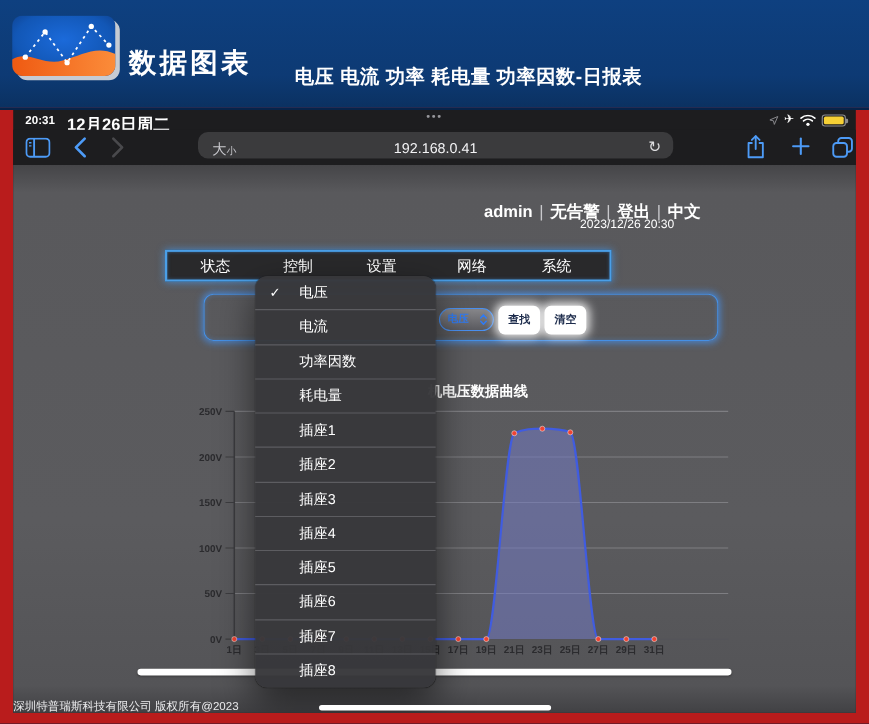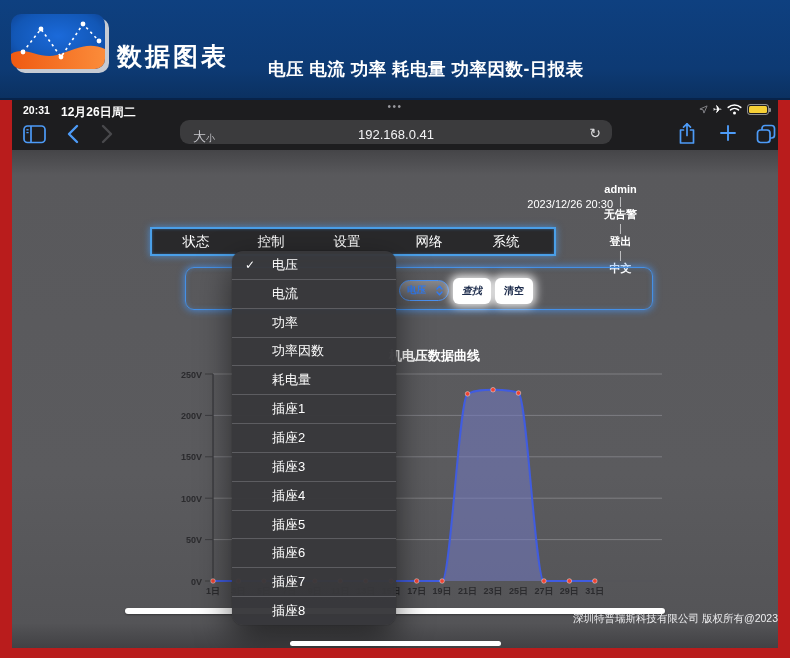--- a/index.html
+++ b/index.html
@@ -13,21 +13,21 @@
     border-bottom:2px solid #07234a;}
   .logo{position:absolute;left:11px;top:14px;}
   .banner-title{position:absolute;left:117px;top:40px;font-size:25px;font-weight:bold;color:#fff;letter-spacing:3px;}
   .banner-subtitle{position:absolute;left:268px;top:57px;font-size:17.5px;font-weight:bold;color:#fff;letter-spacing:.5px;text-align:right;}
 
   
   .device{position:absolute;left:12px;top:100px;width:766px;height:548px;background:#1d1d1f;}
 
   .status-bar{position:absolute;top:0;left:0;width:100%;height:18px;}
   .sb-time{position:absolute;left:11px;top:4px;font-size:10.5px;font-weight:bold;color:#fff;}
-  .sb-date{position:absolute;left:49px;top:4px;font-size:12px;font-weight:bold;color:#fff;}
+  .sb-date{position:absolute;left:49px;top:4px;font-size:15px;font-weight:bold;color:#fff;}
   .sb-handle{position:absolute;left:50%;top:1px;transform:translateX(-50%);color:#98989d;font-size:10px;letter-spacing:1.5px;}
   .sb-icons{position:absolute;right:9px;top:3px;display:flex;align-items:center;gap:5px;height:12px;}
   .battery{position:relative;width:22px;height:11px;border:1px solid rgba(255,255,255,.5);border-radius:3px;padding:1px;}
   .battery .level{width:100%;height:100%;background:#f6d035;border-radius:1.5px;}
   .battery .nub{position:absolute;right:-3px;top:3px;width:2px;height:4px;background:rgba(255,255,255,.5);border-radius:0 1px 1px 0;}
 
   .toolbar{position:absolute;top:18px;left:0;width:100%;height:32px;background:#1d1d1f;}
   .tb-sidebar{position:absolute;left:11px;top:7px;}
   .tb-back{position:absolute;left:54px;top:6px;}
   .tb-fwd{position:absolute;left:89px;top:6px;}
@@ -37,44 +37,44 @@
   .url-text{position:absolute;left:0;right:0;top:7px;text-align:center;font-size:13px;color:#f3f3f5;}
   .tb-reload{position:absolute;right:11px;top:5px;font-size:14px;color:#dcdcde;}
   .tb-share{position:absolute;left:666px;top:4px;}
   .tb-plus{position:absolute;left:707px;top:6px;}
   .tb-tabs{position:absolute;left:744px;top:6px;}
 
   
   .page{position:absolute;top:50px;left:0;width:766px;height:498px;overflow:hidden;
     background:linear-gradient(180deg,#454548 0%,#59595c 5%,#5b5b5e 65%,#545457 95%,#414144 100%);}
 
-  .account-row{position:absolute;top:33px;right:141px;display:flex;gap:0;align-items:center;
-    font-size:11px;font-weight:bold;color:#fff;flex-direction:column;}
+  .account-row{position:absolute;top:33px;right:141px;display:flex;gap:6px;align-items:center;
+    font-size:15px;font-weight:bold;color:#fff;}
   .account-row .div{color:#c9c9cc;font-weight:normal;}
   .date-row{position:absolute;top:48px;right:165px;font-size:11px;color:#fff;}
 
   .navbar{position:absolute;left:138px;top:77px;width:406px;height:29px;background:#29292b;
     border:2px solid #4a9fe8;box-shadow:0 0 7px rgba(70,150,235,.8), inset 0 0 3px rgba(70,150,235,.5);}
   .nav-item{position:absolute;top:50%;transform:translate(-50%,-50%);color:#fff;font-size:13.5px;white-space:nowrap;cursor:default;}
 
   .filter-box{position:absolute;left:173px;top:117px;width:468px;height:43px;border:1px solid #4590e6;
     border-radius:9px;box-shadow:0 0 7px 1px rgba(70,145,240,.75), inset 0 0 5px rgba(70,145,240,.35);}
   .select{position:absolute;left:213px;top:12px;width:50px;height:21px;border:1.5px solid #4a90f0;border-radius:11px;
     background:linear-gradient(180deg,#87878b,#5b5b60);color:#2f7bf5;font-size:9.5px;font-weight:bold;
     display:flex;align-items:center;justify-content:space-between;padding:0 5px 0 7px;}
   .btn{position:absolute;top:10px;width:38px;height:26px;background:#fff;border:none;border-radius:6px;
     color:#1d2c4c;font-size:10px;font-weight:bold;box-shadow:0 0 9px 3px rgba(255,255,255,.85);}
-  .btn-find{left:267px;font-style:italic;} .btn-clear{left:309px;font-family:Liberation Serif, serif;}
+  .btn-find{left:267px;} .btn-clear{left:309px;font-family:Liberation Serif, serif;}
 
   .chart-title{position:absolute;left:377px;top:197px;font-size:13px;font-weight:bold;color:#fff;}
   #chart-svg{position:absolute;left:158px;top:212px;width:510px;height:242px;overflow:visible;}
 
   .h-scrollbar{position:absolute;left:113px;top:458px;width:540px;height:6px;background:#fff;border-radius:3px;
     box-shadow:0 1px 2px rgba(0,0,0,.35);}
-  .page-footer{position:absolute;left:0;top:462px;width:100%;text-align:right;font-size:10.5px;color:#ededef;}
+  .page-footer{position:absolute;left:0;top:485px;width:100%;text-align:left;font-size:10.5px;color:#ededef;}
 
   .dropdown{position:absolute;left:220px;top:101px;width:164px;height:374px;z-index:40;
     background:rgba(56,56,59,.97);border-radius:11px;display:flex;flex-direction:column;
     box-shadow:0 14px 34px rgba(0,0,0,.55),0 0 1px rgba(0,0,0,.6);}
   .dd-item{flex:1;position:relative;display:flex;align-items:center;padding-left:40px;
     color:#fff;font-size:13px;cursor:default;}
   .dd-item + .dd-item{border-top:1px solid rgba(130,130,134,.5);}
   .dd-check{position:absolute;left:13px;font-size:12px;font-weight:bold;}
 
   .home-indicator{position:absolute;left:278px;top:541px;width:211px;height:5px;background:#fff;border-radius:3px;z-index:60;}
@@ -279,23 +279,20 @@
 
       <div class="dropdown">
         <div class="dd-item">
           <span class="dd-check">✓</span>
           <span>电压</span>
         </div>
         <div class="dd-item">
             <span>电流</span>
           </div>
         <div class="dd-item">
-            <span>功率</span>
-          </div>
-        <div class="dd-item">
             <span>功率因数</span>
           </div>
         <div class="dd-item">
             <span>耗电量</span>
           </div>
         <div class="dd-item">
             <span>插座1</span>
           </div>
         <div class="dd-item">
             <span>插座2</span>

